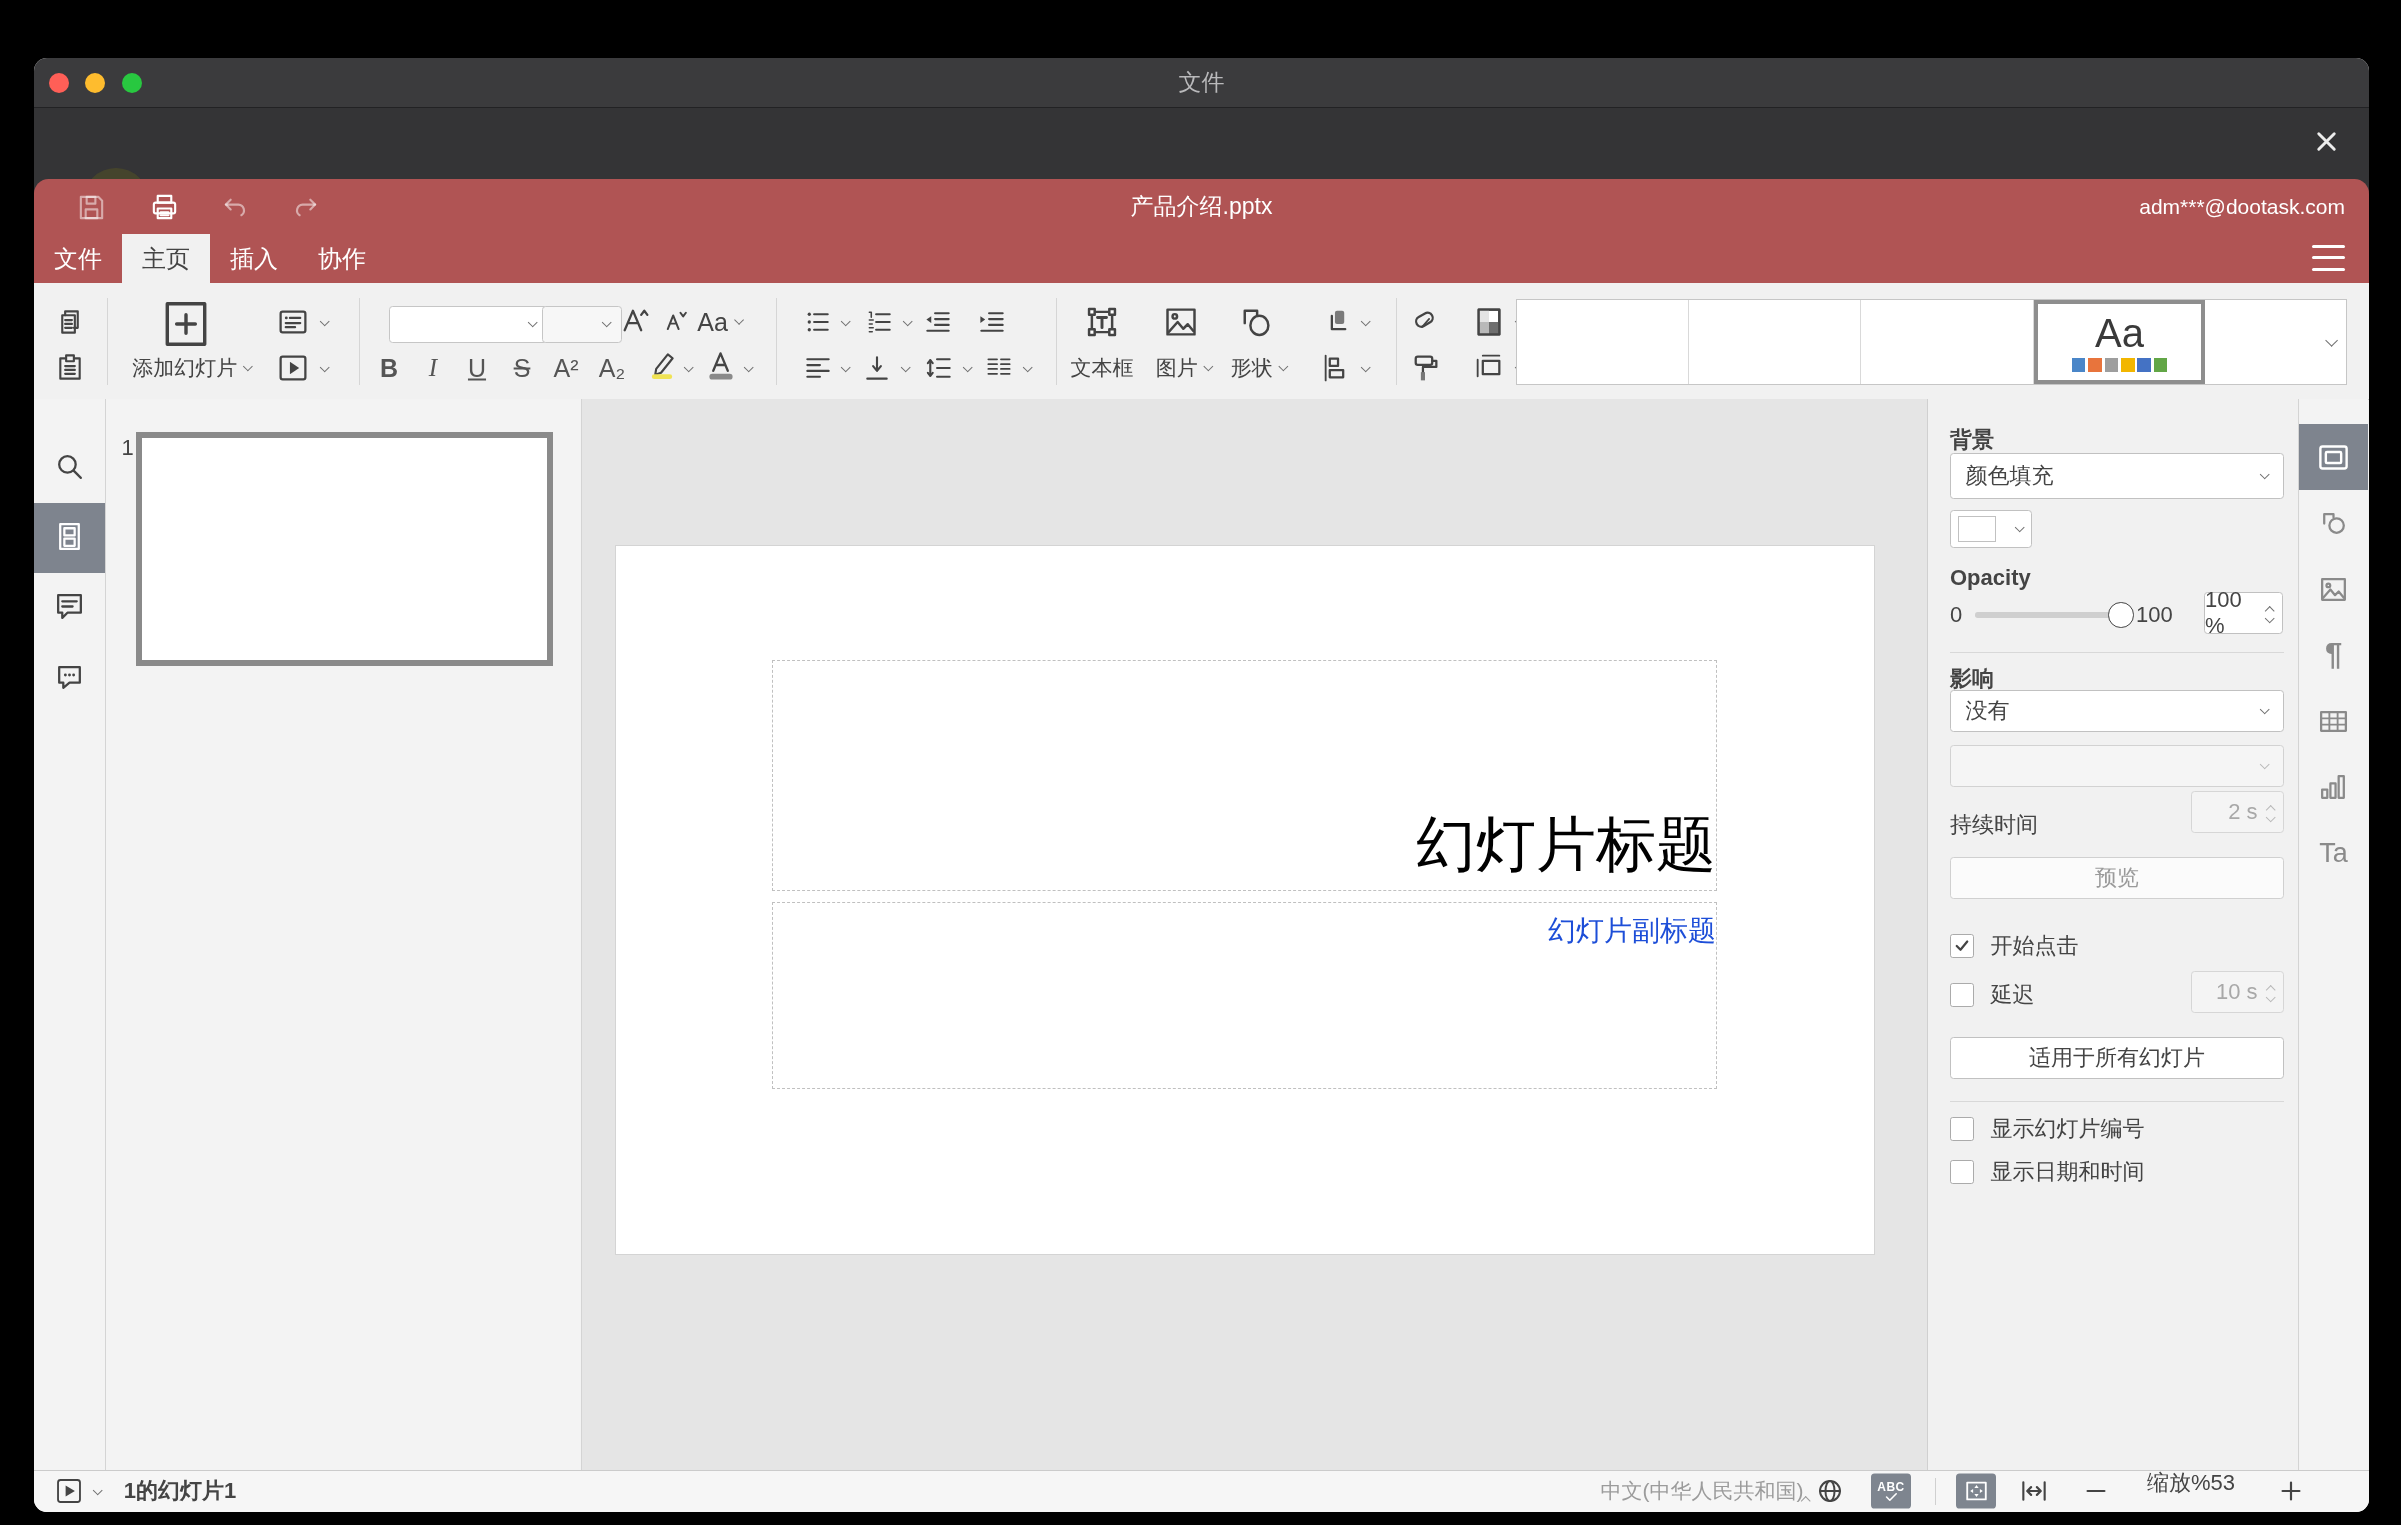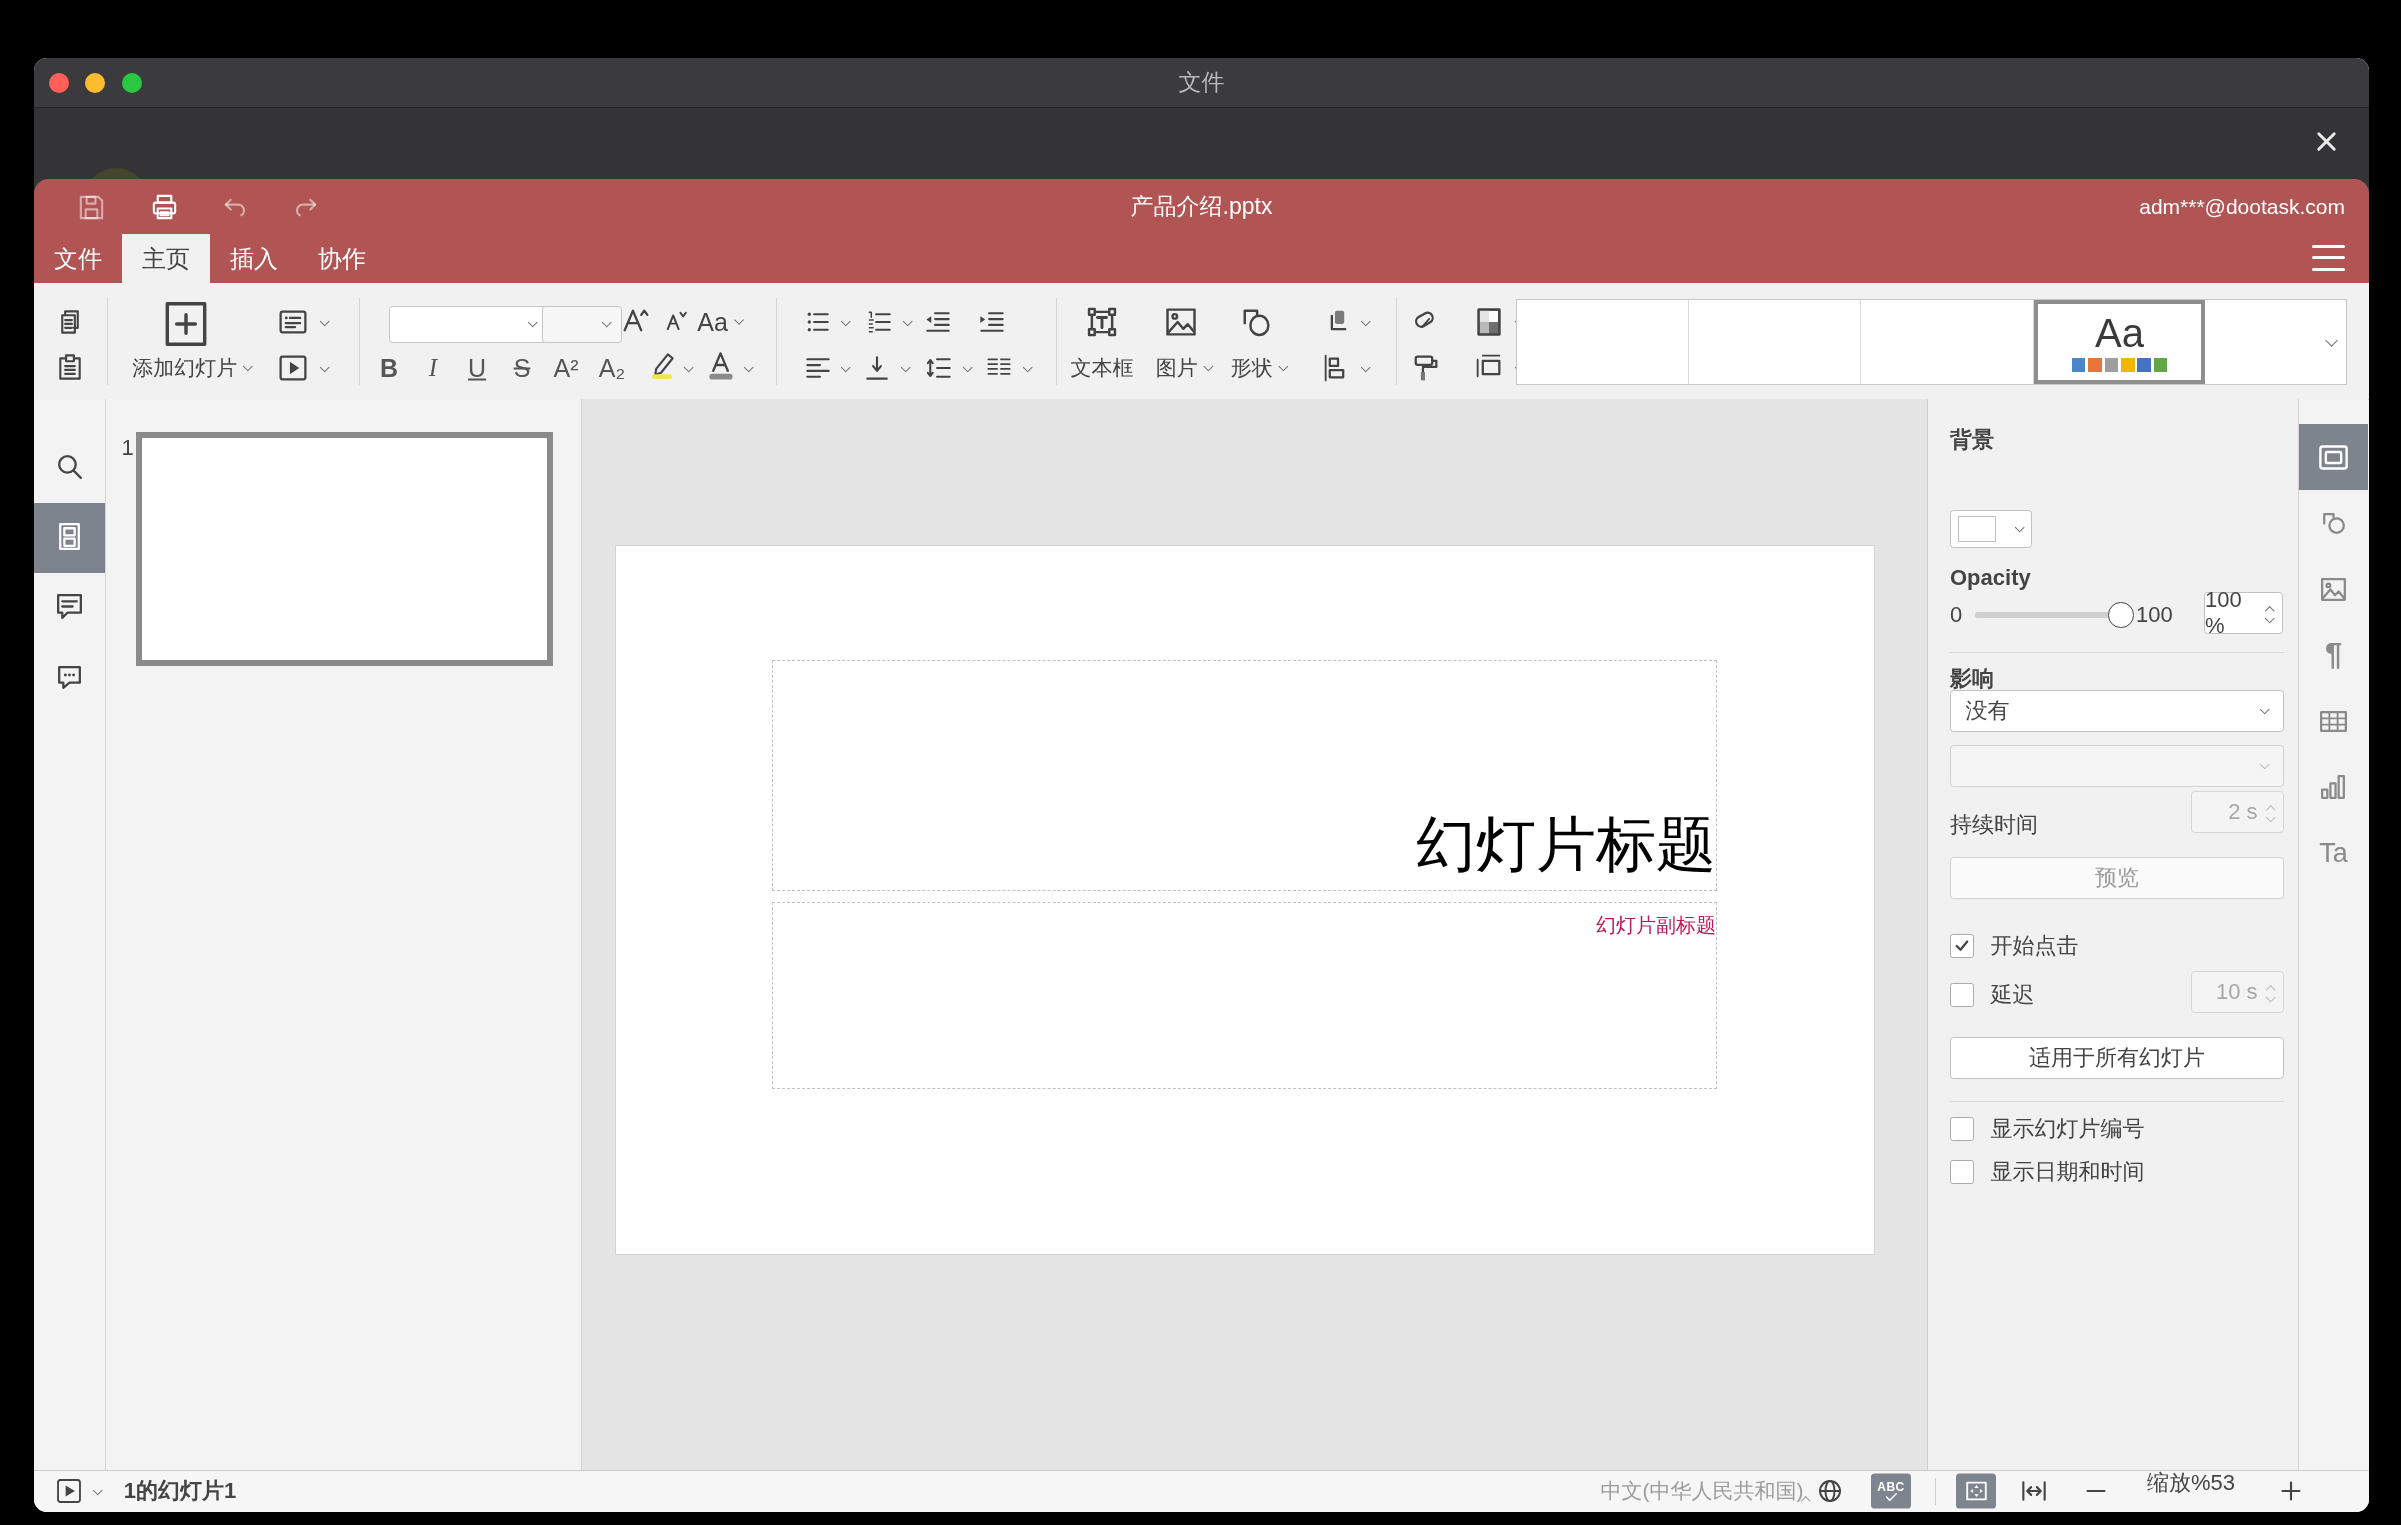--- a/index.html
+++ b/index.html
@@ -64,21 +64,21 @@
   .thumbs{width:476px;background:#f3f3f3;border-right:0.9px solid #d4d4d4;box-sizing:border-box;position:relative;}
   .thumb-num{position:absolute;left:15.5px;top:36px;font-size:22px;color:#444;}
   .thumb{position:absolute;left:30px;top:33px;width:417px;height:234px;background:#fff;border:6.4px solid #8a8a8a;box-sizing:border-box;cursor:pointer;}
   .editor{width:1345px;display:flex;flex-direction:column;background:#e5e5e5;}
   .canvas{position:relative;height:1002px;}
   .slide{position:absolute;left:34px;top:147px;width:1258px;height:708px;background:#fff;box-shadow:0 0 0 0.9px #d2d2d2;}
   .ph{position:absolute;border:1.8px dashed #c0c0c0;box-sizing:border-box;display:flex;justify-content:flex-end;}
   .ph-title{left:156px;top:114px;width:945px;height:231px;align-items:flex-end;padding-bottom:3.6px;}
   .ph-sub{left:156px;top:356px;width:945px;height:187px;align-items:flex-start;padding-top:9px;}
   .slide-title-text{font-size:60px;color:#000;}
-  .slide-sub-text{font-size:20px;color:#be185d;}
+  .slide-sub-text{font-size:28px;color:#1d4ed8;}
   .notes{height:69px;border-top:0.9px solid #c6c6c6;background:#e0e0e0;display:flex;align-items:center;
          padding-left:30px;font-size:25.5px;color:#333;box-sizing:border-box;}
 
   
   .rpanel{width:371px;background:#f1f1f1;border-left:0.9px solid #d0d0d0;box-sizing:border-box;position:relative;font-size:22px;color:#444;}
   .rp-label{position:absolute;left:22px;font-weight:700;}
   .rp-select{position:absolute;left:22px;width:334px;height:46px;background:#fff;border:0.9px solid #c1c1c1;border-radius:3.6px;
              box-sizing:border-box;display:flex;align-items:center;padding:0 14.6px;cursor:pointer;}
   .rp-select .chev{margin-left:auto;}
   .rp-select.disabled{background:#f5f5f5;border-color:#d2d2d2;}
@@ -476,20 +476,24 @@
           </div>
           <div class="ph ph-sub">
             <span class="slide-sub-text">幻灯片副标题</span>
           </div>
         </div>
       </div>
     </div>
 
     <div class="rpanel">
       <div class="rp-label" style="top:25.5px">背景</div>
+      <div class="rp-select" style="top:54px">
+        <span>颜色填充</span>
+          <i class="chev sm"></i>
+      </div>
       <div class="rp-select" style="top:111px;width:82px;height:38px;padding:0 7.3px">
         <span style="width:36px;height:24px;background:#fff;border:0.9px solid #c1c1c1;display:inline-block"></span>
         <i class="chev sm"></i>
       </div>
       <div class="rp-label" style="top:166px">Opacity</div>
       <span class="abs" style="left:22px;top:203px">0</span>
       <div class="slider-track" style="left:47px;top:213px;width:142px"></div>
       <div class="slider-handle" style="left:180px;top:203px"></div>
       <span class="abs" style="left:208px;top:203px">100</span>
       <div class="spin" style="left:276px;top:193px;width:79px;height:42px">

